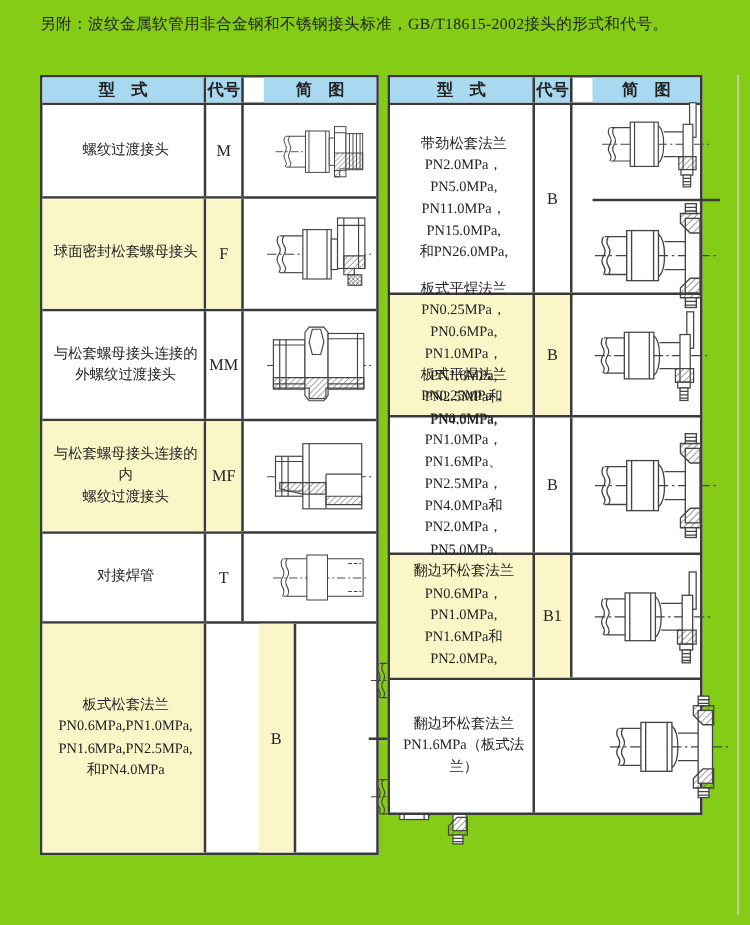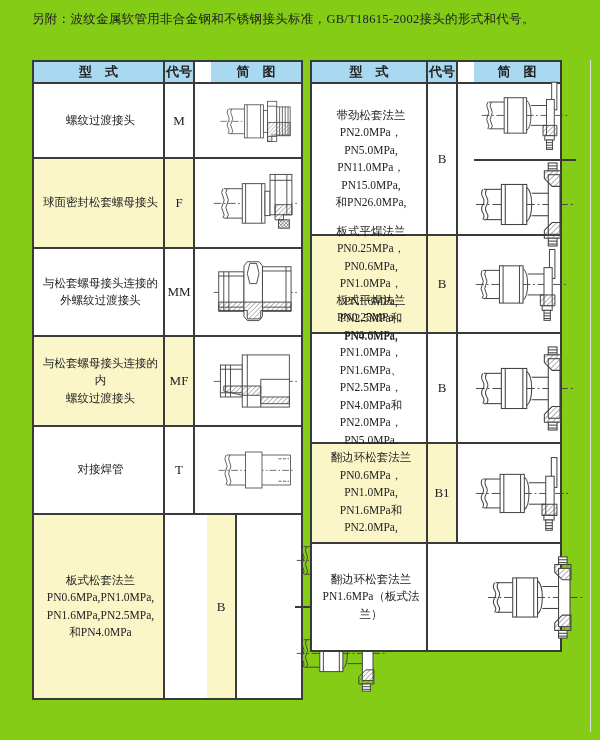--- a/index.html
+++ b/index.html
@@ -213,21 +213,21 @@
       <div class="c t y">与松套螺母接头连接的内
 螺纹过渡接头</div>
       <div class="c k y">MF</div>
       <div class="c s single">
         <svg class="sk" viewBox="0 0 104 88" style="height:74px">
             <use href="#d-mf"></use>
           </svg>
       </div>
     </div>
 
-    <div class="row" style="height:88px">
+    <div class="row" style="height:72px">
       <div class="c t">对接焊管</div>
       <div class="c k">T</div>
       <div class="c s single">
         <svg class="sk" viewBox="0 0 104 88" style="height:66px">
             <use href="#d-tube"></use>
           </svg>
       </div>
     </div>
 
     <div class="row" style="height:183px">

